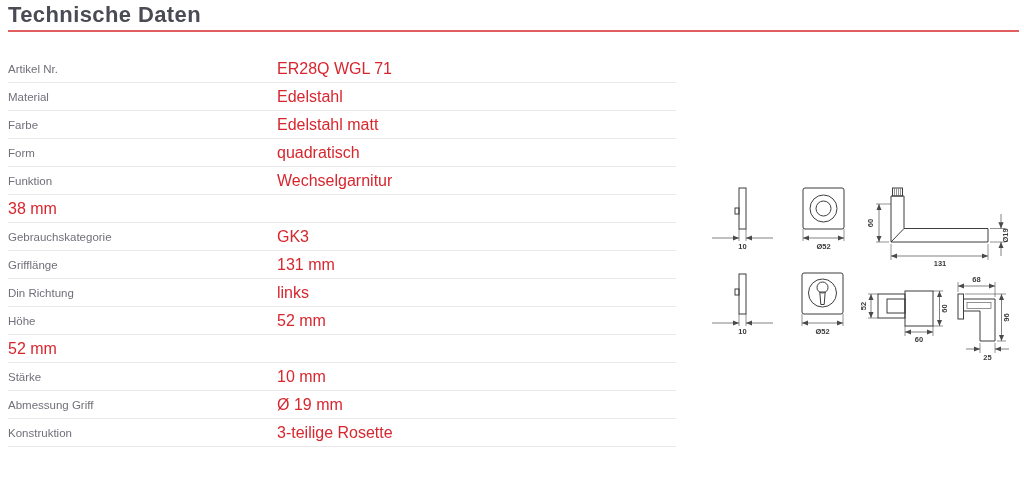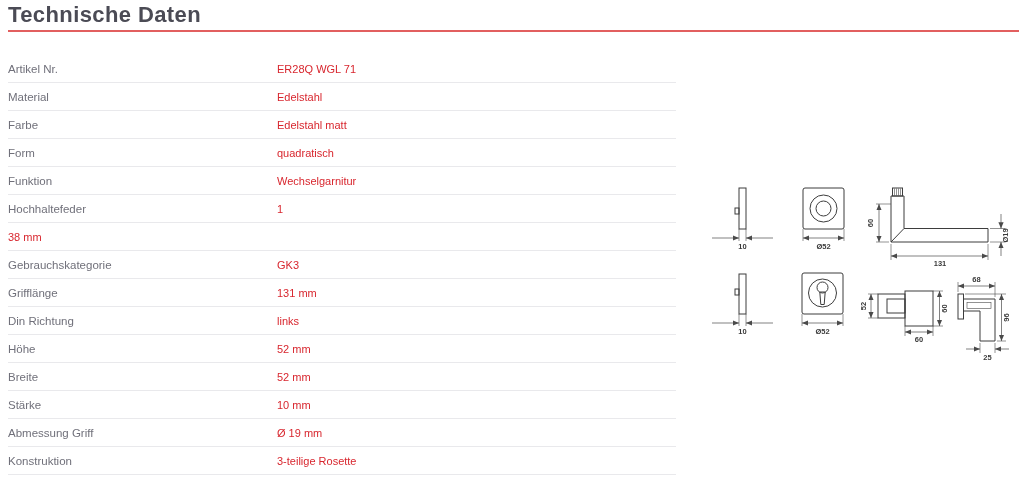--- a/index.html
+++ b/index.html
@@ -19,21 +19,21 @@
   .specs-table{
     position:absolute;left:8px;top:55px;width:668px;
   }
   .spec-row{
     display:flex;align-items:center;height:27px;border-bottom:1px solid var(--line);
   }
   .spec-label{
     width:269px;flex:none;font-size:11.5px;color:var(--label);
   }
   .spec-value{
-    flex:1;font-size:11px;color:var(--accent);
+    flex:1;font-size:16px;color:var(--accent);
   }
   .drawings{
     position:absolute;left:700px;top:176px;width:324px;height:190px;
   }
   .drawings svg{display:block;}
   .part{fill:none;stroke:#3d3d3d;stroke-width:1;}
   .thin{fill:none;stroke:#4a4a4a;stroke-width:.6;}
   .dim{fill:none;stroke:#4a4a4a;stroke-width:.7;}
   .dimtxt{
     font-family:"Liberation Sans","DejaVu Sans",sans-serif;
@@ -61,44 +61,39 @@
     </div>
     <div class="spec-row">
       <div class="spec-label">Form</div>
       <div class="spec-value">quadratisch</div>
     </div>
     <div class="spec-row">
       <div class="spec-label">Funktion</div>
       <div class="spec-value">Wechselgarnitur</div>
     </div>
     <div class="spec-row">
-      <div class="spec-label">Hochhaltefeder</div>
-      <div class="spec-value">1</div>
-    </div>
-    <div class="spec-row">
       <div class="spec-value">38 mm</div>
     </div>
     <div class="spec-row">
       <div class="spec-label">Gebrauchskategorie</div>
       <div class="spec-value">GK3</div>
     </div>
     <div class="spec-row">
       <div class="spec-label">Grifflänge</div>
       <div class="spec-value">131 mm</div>
     </div>
     <div class="spec-row">
       <div class="spec-label">Din Richtung</div>
       <div class="spec-value">links</div>
     </div>
     <div class="spec-row">
       <div class="spec-label">Höhe</div>
       <div class="spec-value">52 mm</div>
     </div>
     <div class="spec-row">
-      <div class="spec-label">Breite</div>
       <div class="spec-value">52 mm</div>
     </div>
     <div class="spec-row">
       <div class="spec-label">Stärke</div>
       <div class="spec-value">10 mm</div>
     </div>
     <div class="spec-row">
       <div class="spec-label">Abmessung Griff</div>
       <div class="spec-value">Ø 19 mm</div>
     </div>

